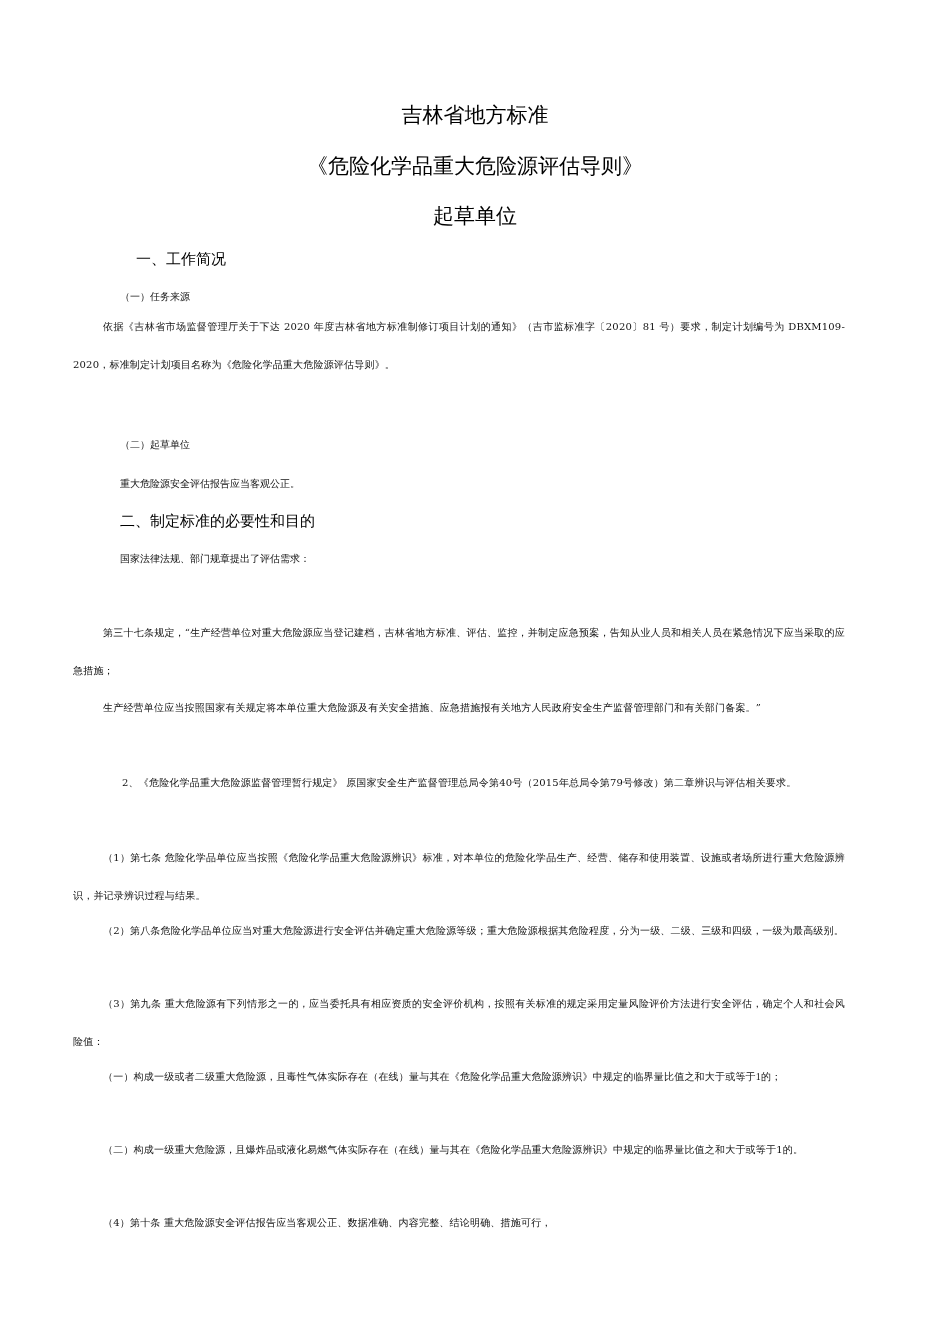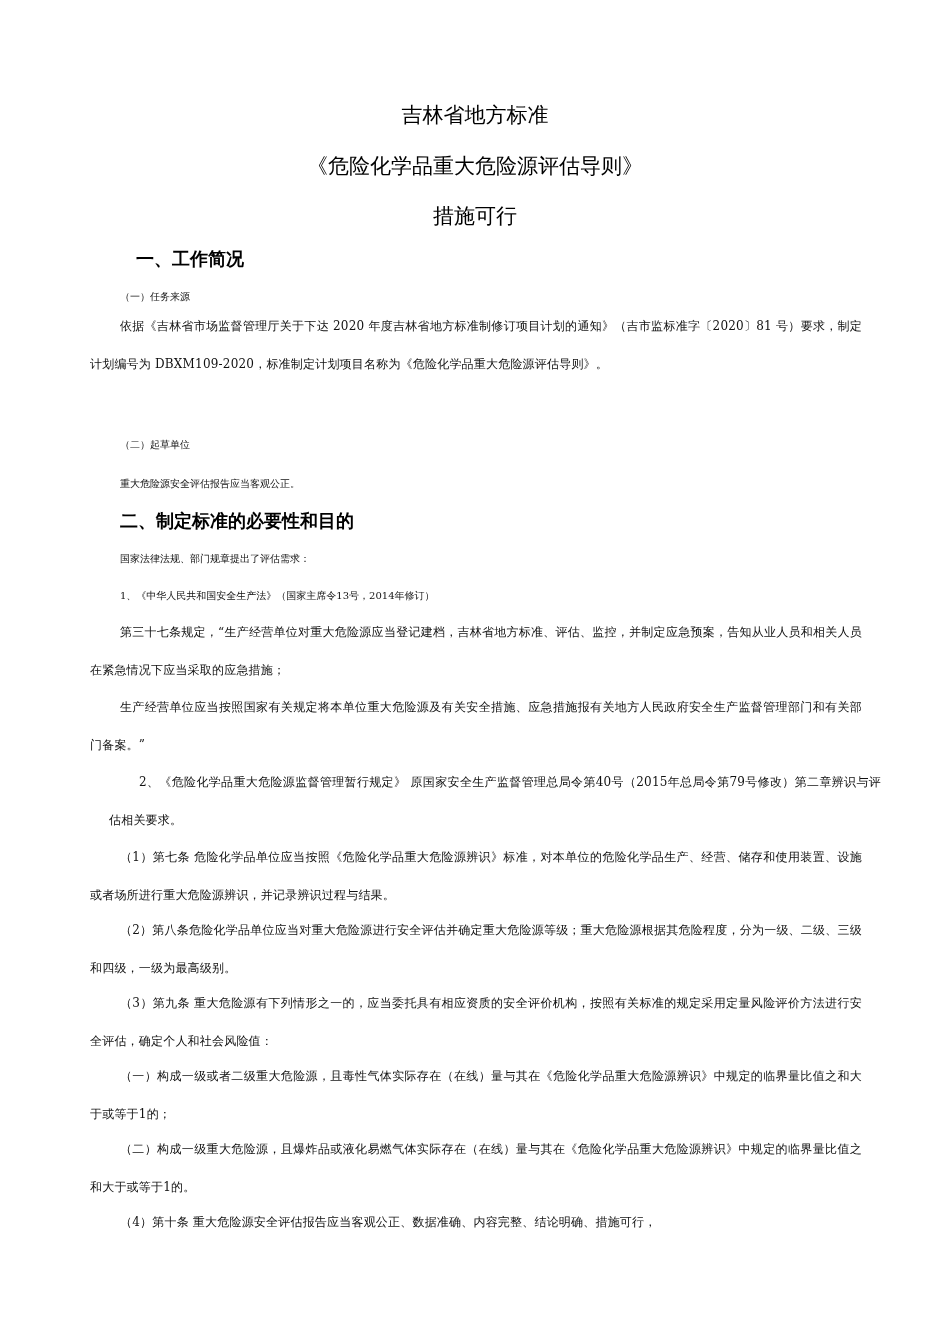--- a/index.html
+++ b/index.html
@@ -10,70 +10,69 @@
   }
   .page { position: absolute; left: 0; top: 0; width: 800px; height: 1344px; }
   .title {
     position: absolute; left: 0; width: 950px; text-align: center;
     font-family: "DejaVu Sans", "Liberation Sans", sans-serif;
     font-size: 21px; line-height: 28px; color: #000;
   }
   .heading {
     position: absolute; left: 136px;
     font-family: "DejaVu Sans", "Liberation Sans", sans-serif;
-    font-weight: bold; font-size: 18px; line-height: 22px; color: #000;
+    font-weight: normal; font-size: 15px; line-height: 22px; color: #000;
   }
   .heading.h2 { left: 120px; }
   .para {
-    position: absolute; left: 90px; width: 772px;
-    font-size: 12px; line-height: 37.5px; text-align: justify;
+    position: absolute; left: 73px; width: 772px;
+    font-size: 10px; line-height: 37.5px; text-align: justify;
     text-align-last: left; letter-spacing: 0.2px;
   }
   .para.indent { text-indent: 30px; }
   .line {
     position: absolute; left: 120px;
     font-size: 10px; line-height: 22px; white-space: nowrap;
   }
 </style>
 </head>
 <body>
 
 <div class="page">
 
   <div class="title" style="top:101px;">吉林省地方标准</div>
   <div class="title" style="top:152px;">《危险化学品重大危险源评估导则》</div>
-  <div class="title" style="top:202px;">措施可行</div>
+  <div class="title" style="top:202px;">起草单位</div>
 
   <div class="heading" style="top:248px;">一、工作简况</div>
 
   <div class="line" style="top:286px;">（一）任务来源</div>
 
   <div class="para indent" style="top:308px;">依据《吉林省市场监督管理厅关于下达 2020 年度吉林省地方标准制修订项目计划的通知》（吉市监标准字〔2020〕81 号）要求，制定计划编号为 DBXM109-2020，标准制定计划项目名称为《危险化学品重大危险源评估导则》。</div>
 
   <div class="line" style="top:434px;">（二）起草单位</div>
 
   <div class="line" style="top:473px;">重大危险源安全评估报告应当客观公正。</div>
 
   <div class="heading h2" style="top:510px;">二、制定标准的必要性和目的</div>
 
   <div class="line" style="top:548px;">国家法律法规、部门规章提出了评估需求：</div>
 
-  <div class="line" style="top:585px;">1、《中华人民共和国安全生产法》（国家主席令13号，2014年修订）</div>
 
   <div class="para indent" style="top:614px;">第三十七条规定，“生产经营单位对重大危险源应当登记建档，吉林省地方标准、评估、监控，并制定应急预案，告知从业人员和相关人员在紧急情况下应当采取的应急措施；</div>
 
   <div class="para indent" style="top:689px;">生产经营单位应当按照国家有关规定将本单位重大危险源及有关安全措施、应急措施报有关地方人民政府安全生产监督管理部门和有关部门备案。”</div>
 
   <div class="para indent" style="top:764px;margin-left:19px;">2、《危险化学品重大危险源监督管理暂行规定》 原国家安全生产监督管理总局令第40号（2015年总局令第79号修改）第二章辨识与评估相关要求。</div>
 
   <div class="para indent" style="top:839px;">（1）第七条 危险化学品单位应当按照《危险化学品重大危险源辨识》标准，对本单位的危险化学品生产、经营、储存和使用装置、设施或者场所进行重大危险源辨识，并记录辨识过程与结果。</div>
 
   <div class="para indent" style="top:912px;">（2）第八条危险化学品单位应当对重大危险源进行安全评估并确定重大危险源等级；重大危险源根据其危险程度，分为一级、二级、三级和四级，一级为最高级别。</div>
 
   <div class="para indent" style="top:985px;">（3）第九条 重大危险源有下列情形之一的，应当委托具有相应资质的安全评价机构，按照有关标准的规定采用定量风险评价方法进行安全评估，确定个人和社会风险值：</div>
 
-  <div class="para indent" style="top:1058px;">（一）构成一级或者二级重大危险源，且毒性气体实际存在（在线）量与其在《危险化学品重大危险源辨识》中规定的临界量比值之和大于或等于1的；</div>
+  <div class="para indent" style="top:1058px;font-family:Liberation Serif, serif;">（一）构成一级或者二级重大危险源，且毒性气体实际存在（在线）量与其在《危险化学品重大危险源辨识》中规定的临界量比值之和大于或等于1的；</div>
 
   <div class="para indent" style="top:1131px;">（二）构成一级重大危险源，且爆炸品或液化易燃气体实际存在（在线）量与其在《危险化学品重大危险源辨识》中规定的临界量比值之和大于或等于1的。</div>
 
   <div class="para indent" style="top:1204px;">（4）第十条 重大危险源安全评估报告应当客观公正、数据准确、内容完整、结论明确、措施可行，</div>
 
 </div>
 
 </body></html>

